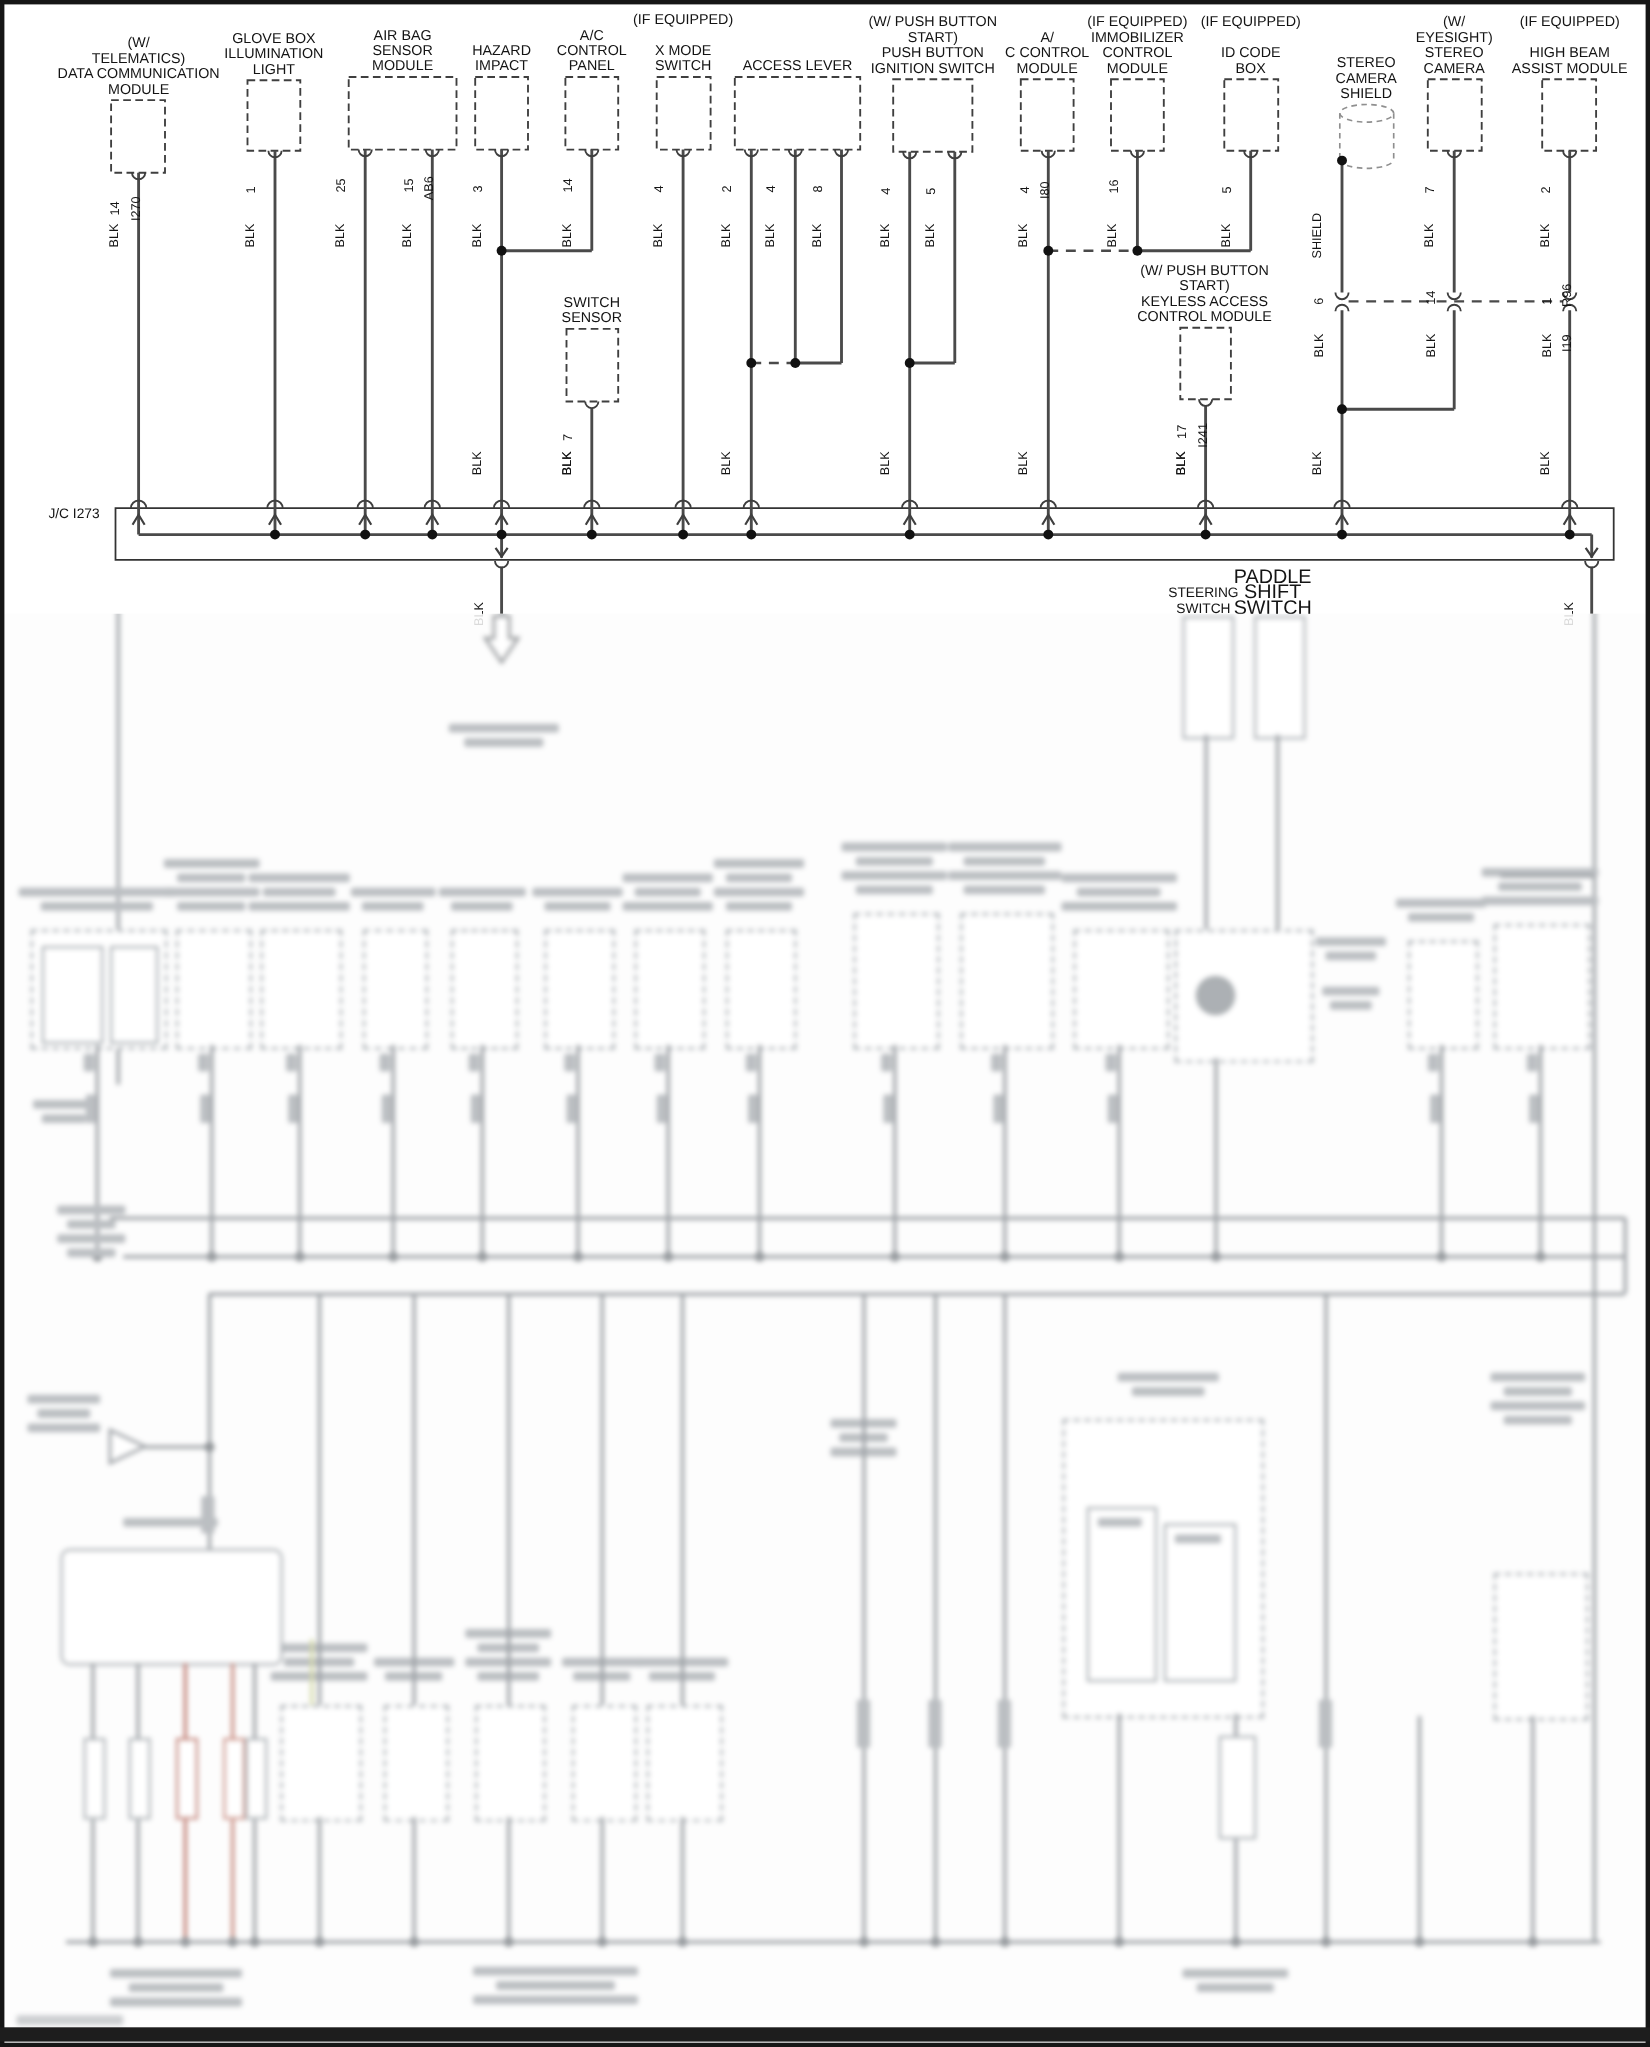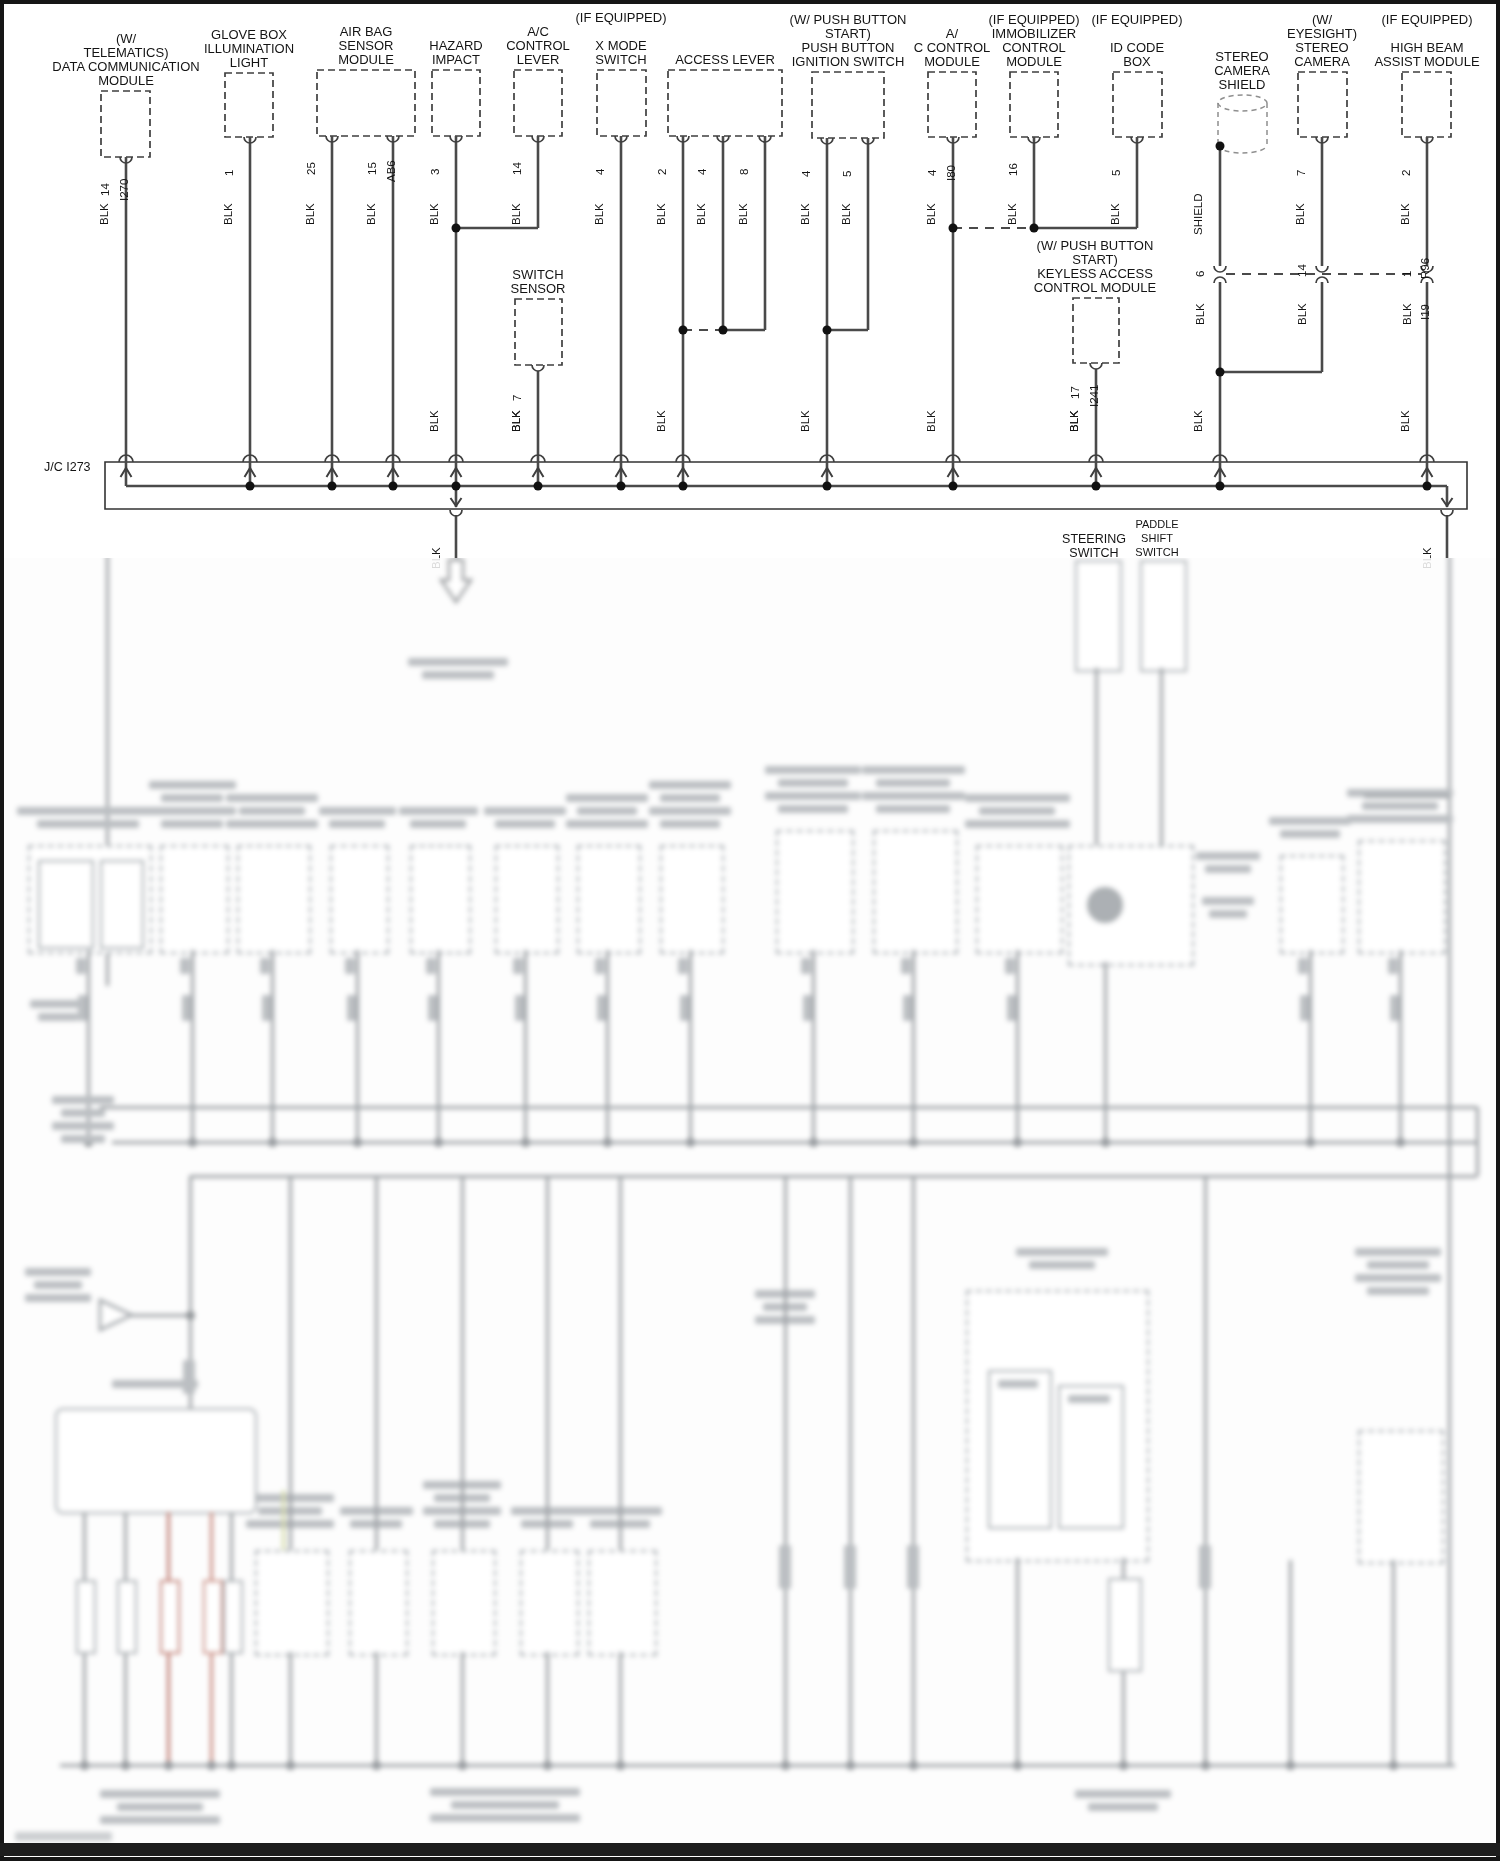--- a/index.html
+++ b/index.html
@@ -79,21 +79,21 @@
       <div class="rot" style="left:316px;top:213px;">BLK</div>
       <div class="rot" style="left:378px;top:163px;">15</div>
       <div class="rot" style="left:397px;top:170px;">AB6</div>
       <div class="rot" style="left:377px;top:213px;">BLK</div>
       <div class="ttl" style="left:456px;top:39px;">HAZARD
 IMPACT</div>
       <div class="rot" style="left:441px;top:163px;">3</div>
       <div class="rot" style="left:440px;top:213px;">BLK</div>
       <div class="ttl" style="left:538px;top:25px;">A/C
 CONTROL
-LEVER</div>
+PANEL</div>
       <div class="rot" style="left:523px;top:163px;">14</div>
       <div class="rot" style="left:522px;top:213px;">BLK</div>
       <div class="ttl" style="left:621px;top:11px;">(IF EQUIPPED)
 
 X MODE
 SWITCH</div>
       <div class="rot" style="left:606px;top:163px;">4</div>
       <div class="rot" style="left:605px;top:213px;">BLK</div>
       <div class="ttl" style="left:725px;top:53px;">ACCESS LEVER</div>
       <div class="rot" style="left:668px;top:163px;">2</div>
@@ -172,21 +172,21 @@
       <div class="rot" style="left:1204px;top:420px;">BLK</div>
       <div class="rot" style="left:1411px;top:420px;">BLK</div>
       <div class="rot" style="left:442px;top:557px;">BLK</div>
       <div class="rot" style="left:1433px;top:557px;">BLK</div>
     </div>
 
   <div class="hlbl" id="jclabel" style="left:44px;top:460px;">J/C I273</div>
 
   <div class="ttl" id="steer" style="left:1094px;top:532px;font-size:12.5px;text-align:center;">STEERING
 SWITCH</div>
-  <div class="ttl" id="paddle" style="left:1157px;top:517px;font-size:11px;">PADDLE
+  <div class="ttl" id="paddle" style="left:1157px;top:517px;font-size:18px;">PADDLE
 SHIFT
 SWITCH</div>
 
   <div id="blurwrap">
     <div id="blurcontent">
         <svg width="1500" height="1861">
           <polygon points="449,560 463,560 463,580 471,580 456,602 441,580 449,580" fill="#fff" stroke="#86898c" stroke-width="2.5"></polygon>
           <polygon points="100,1300 132,1315 100,1330" fill="#fff" stroke="#8b9095" stroke-width="2.5"></polygon>
         </svg>
         <div class="bl" style="left: 408px; top: 658px; width: 100px; height: 8px;"></div>

